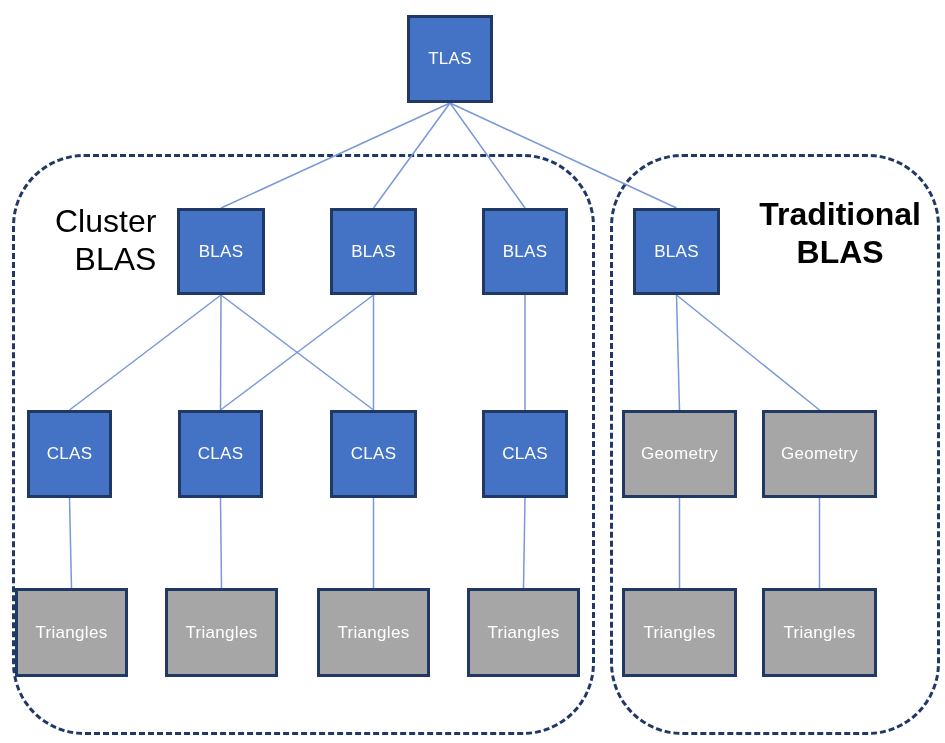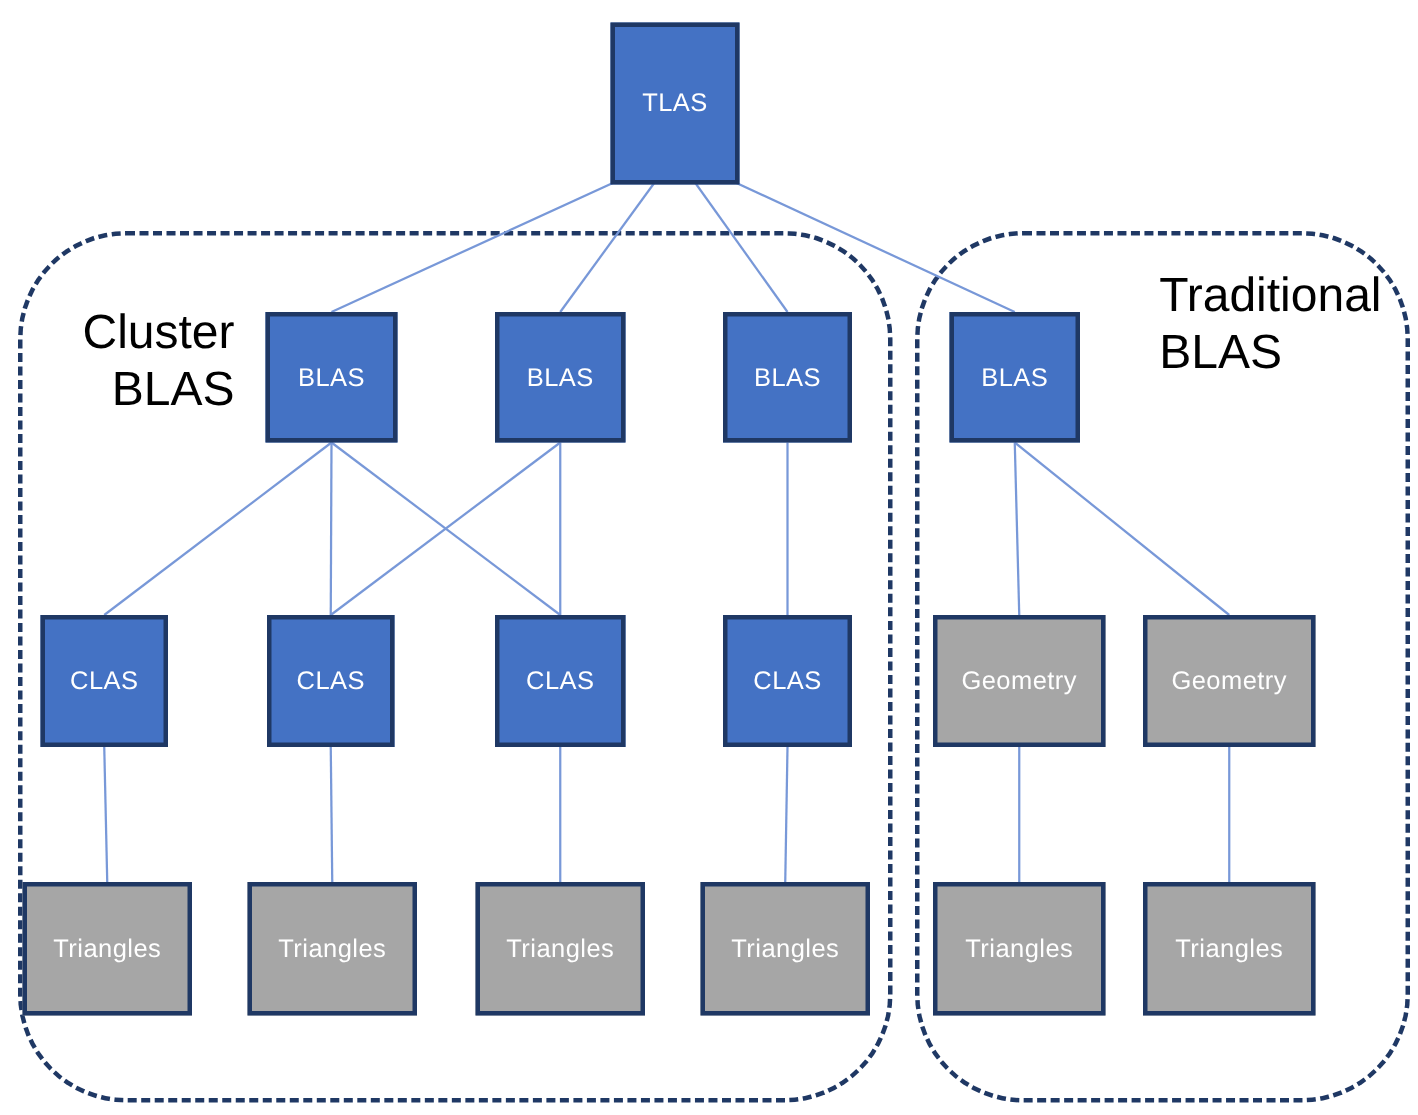--- a/index.html
+++ b/index.html
@@ -24,21 +24,21 @@
   #g-trad    { left: 610px; top: 154px; width: 330px; height: 581px; }
 
   .group-label {
     position: absolute;
     color: #000000;
     font-size: 32px;
     line-height: 38px;
     white-space: nowrap;
   }
   #g-cluster .group-label { left: 40px; top: 45px; text-align: right; }
-  #g-trad    .group-label { right: 16px; top: 20px; text-align: left; }
+  #g-trad    .group-label { right: 16px; top: 38px; text-align: center; font-weight: bold; }
   .group-label span { display: block; }
 
   
   #edges {
     position: absolute;
     left: 0; top: 0;
     width: 945px; height: 743px;
     pointer-events: none;
     z-index: 2;
   }
@@ -54,21 +54,21 @@
     z-index: 3;
   }
   .node .node-label {
     color: #ffffff;
     font-size: 17px;
     letter-spacing: 0.3px;
   }
   .node.blue { background: #4472c4; }
   .node.gray { background: #a6a6a6; align-items: center; }
 
-  #n-tlas  { left: 407px; top: 15px;  width: 86px;  height: 108px; }
+  #n-tlas  { left: 407px; top: 15px;  width: 86px;  height: 88px; }
 
   #n-blas1 { left: 177px; top: 208px; width: 88px;  height: 87px; }
   #n-blas2 { left: 330px; top: 208px; width: 87px;  height: 87px; }
   #n-blas3 { left: 482px; top: 208px; width: 86px;  height: 87px; }
   #n-blas4 { left: 633px; top: 208px; width: 87px;  height: 87px; }
 
   #n-clas1 { left: 27px;  top: 410px; width: 85px;  height: 88px; }
   #n-clas2 { left: 178px; top: 410px; width: 85px;  height: 88px; }
   #n-clas3 { left: 330px; top: 410px; width: 87px;  height: 88px; }
   #n-clas4 { left: 482px; top: 410px; width: 86px;  height: 88px; }

